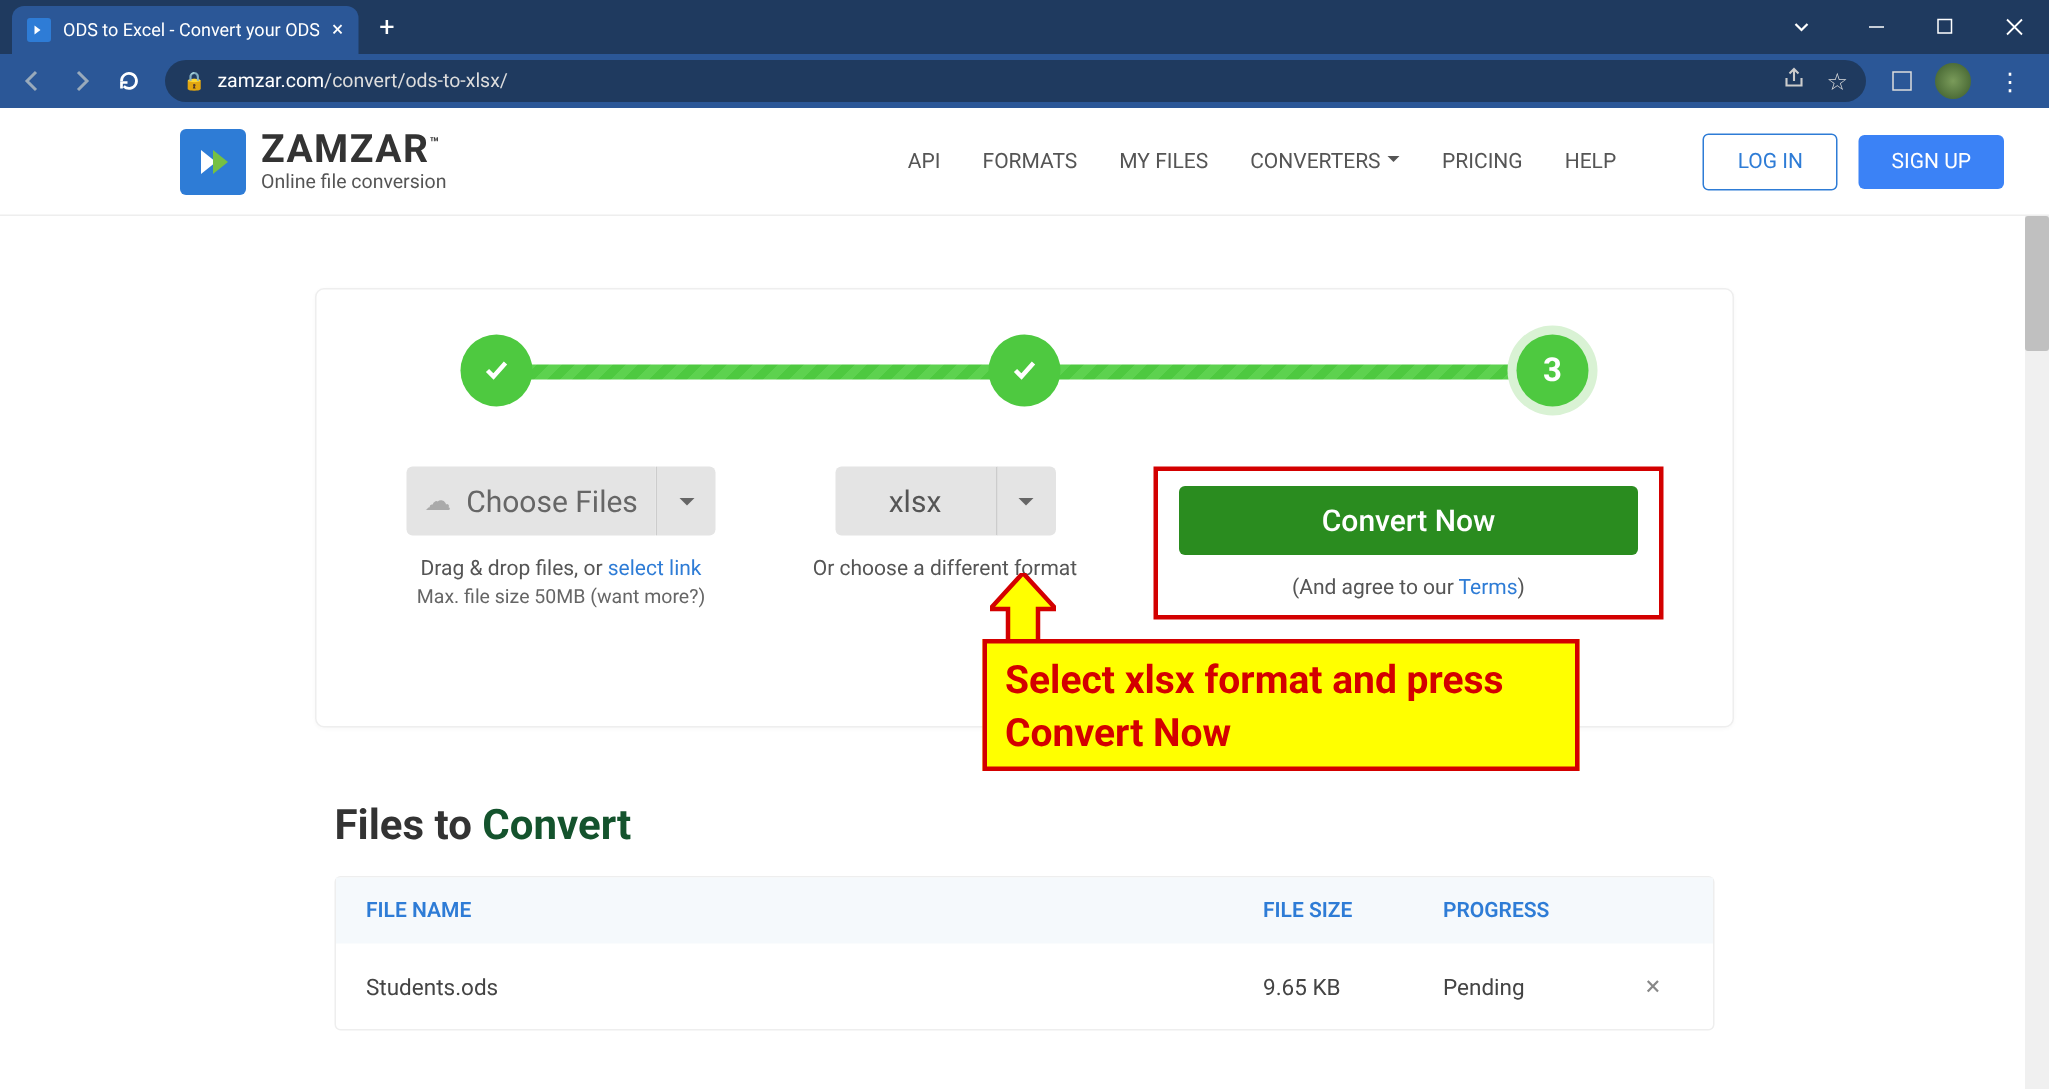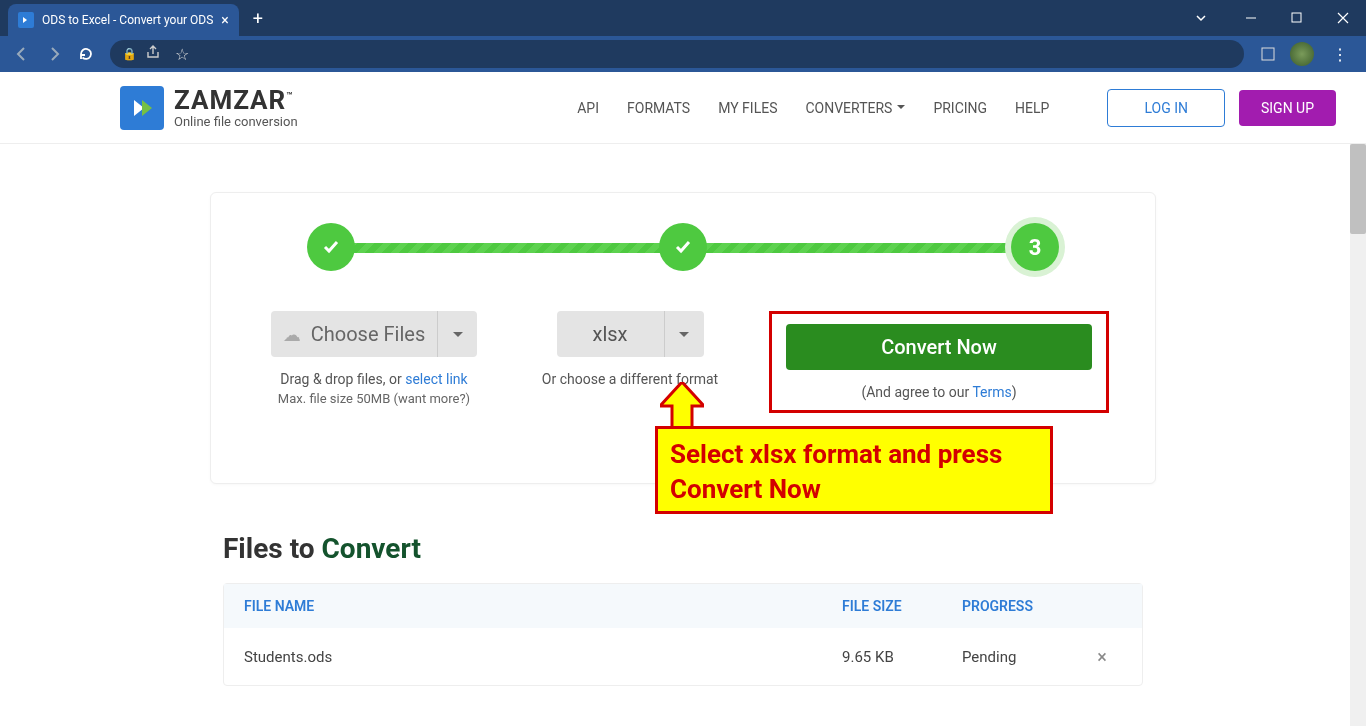--- a/index.html
+++ b/index.html
@@ -34,22 +34,22 @@
 .logo { display: flex; align-items: center; gap: 10px; }
 .logo-mark { width: 44px; height: 44px; background: #2e7cd6; border-radius: 4px; display: flex; align-items: center; justify-content: center; }
 .logo-mark svg { width: 28px; height: 28px; }
 .logo-text { display: flex; flex-direction: column; line-height: 1; }
 .brand { font-size: 26px; font-weight: 700; letter-spacing: 1px; color: #333; }
 .brand sup { font-size: 10px; }
 .tagline { font-size: 13px; color: #555; margin-top: 2px; text-align: center; }
 .navlinks { margin-left: auto; display: flex; align-items: center; gap: 28px; }
 .navlink { font-size: 14px; color: #555; cursor: pointer; }
 .navlink.drop::after { content: ""; display: inline-block; margin-left: 5px; border: 4px solid transparent; border-top-color: #555; vertical-align: middle; }
-.login-btn { border: 1px solid #2e7cd6; color: #2e7cd6; padding: 10px 36px; border-radius: 4px; font-size: 14px; cursor: pointer; margin-left: 30px; }
-.signup-btn { background: #a21caf; color: #fff; padding: 10px 22px; border-radius: 4px; font-size: 14px; cursor: pointer; margin-left: -14px; }
+.login-btn { border: 1px solid #2e7cd6; color: #2e7cd6; padding: 10px 22px; border-radius: 4px; font-size: 14px; cursor: pointer; margin-left: 30px; }
+.signup-btn { background: #3b82f6; color: #fff; padding: 10px 22px; border-radius: 4px; font-size: 14px; cursor: pointer; margin-left: -14px; }
 
 .content { padding: 48px 0 0 0; display: flex; flex-direction: column; align-items: center; }
 .card { width: 946px; background: #fff; border: 1px solid #eee; border-radius: 6px; padding: 30px 60px 40px 60px; box-shadow: 0 1px 3px rgba(0,0,0,0.03); }
 
 
 .track { position: relative; height: 48px; margin: 0 60px; }
 .bar { position: absolute; top: 20px; left: 0; right: 0; height: 10px; background: repeating-linear-gradient(-45deg, #4ec940, #4ec940 6px, #5dd24f 6px, #5dd24f 12px); border-radius: 5px; }
 .step { position: absolute; top: 0; width: 48px; height: 48px; border-radius: 24px; display: flex; align-items: center; justify-content: center; color: #fff; font-size: 22px; font-weight: 700; }
 .step.done { background: #4ec940; }
 .step.active { background: #4ec940; box-shadow: 0 0 0 6px #d9f2d4; }
@@ -153,20 +153,21 @@
         <path d="M7 3 L13 9 L7 15" stroke="#9ab" stroke-width="2" fill="none"></path>
       </svg>
     </span>
   <span class="nav-btn active">
       <svg width="18" height="18" viewBox="0 0 18 18">
         <path d="M4 9a5 5 0 1 1 1.5 3.5 M4 14 v-4 h4" stroke="#fff" stroke-width="1.8" fill="none"></path>
       </svg>
     </span>
   <div class="omnibox">
     <span class="lock">🔒</span>
+    <span class="url"><span class="domain">zamzar.com</span><span>/convert/ods-to-xlsx/</span></span>
     <span class="omni-icons">
       <span><svg width="16" height="16" viewBox="0 0 16 16">
             <path d="M3 8 v5 h10 v-5 M8 2 v8 M5 5 l3-3 l3 3" stroke="#ccc" stroke-width="1.4" fill="none"></path>
           </svg></span>
       <span>☆</span>
     </span>
   </div>
   <span class="nav-btn">
       <svg width="16" height="16">
         <rect x="2" y="2" width="12" height="12" stroke="#ddd" fill="none"></rect>

